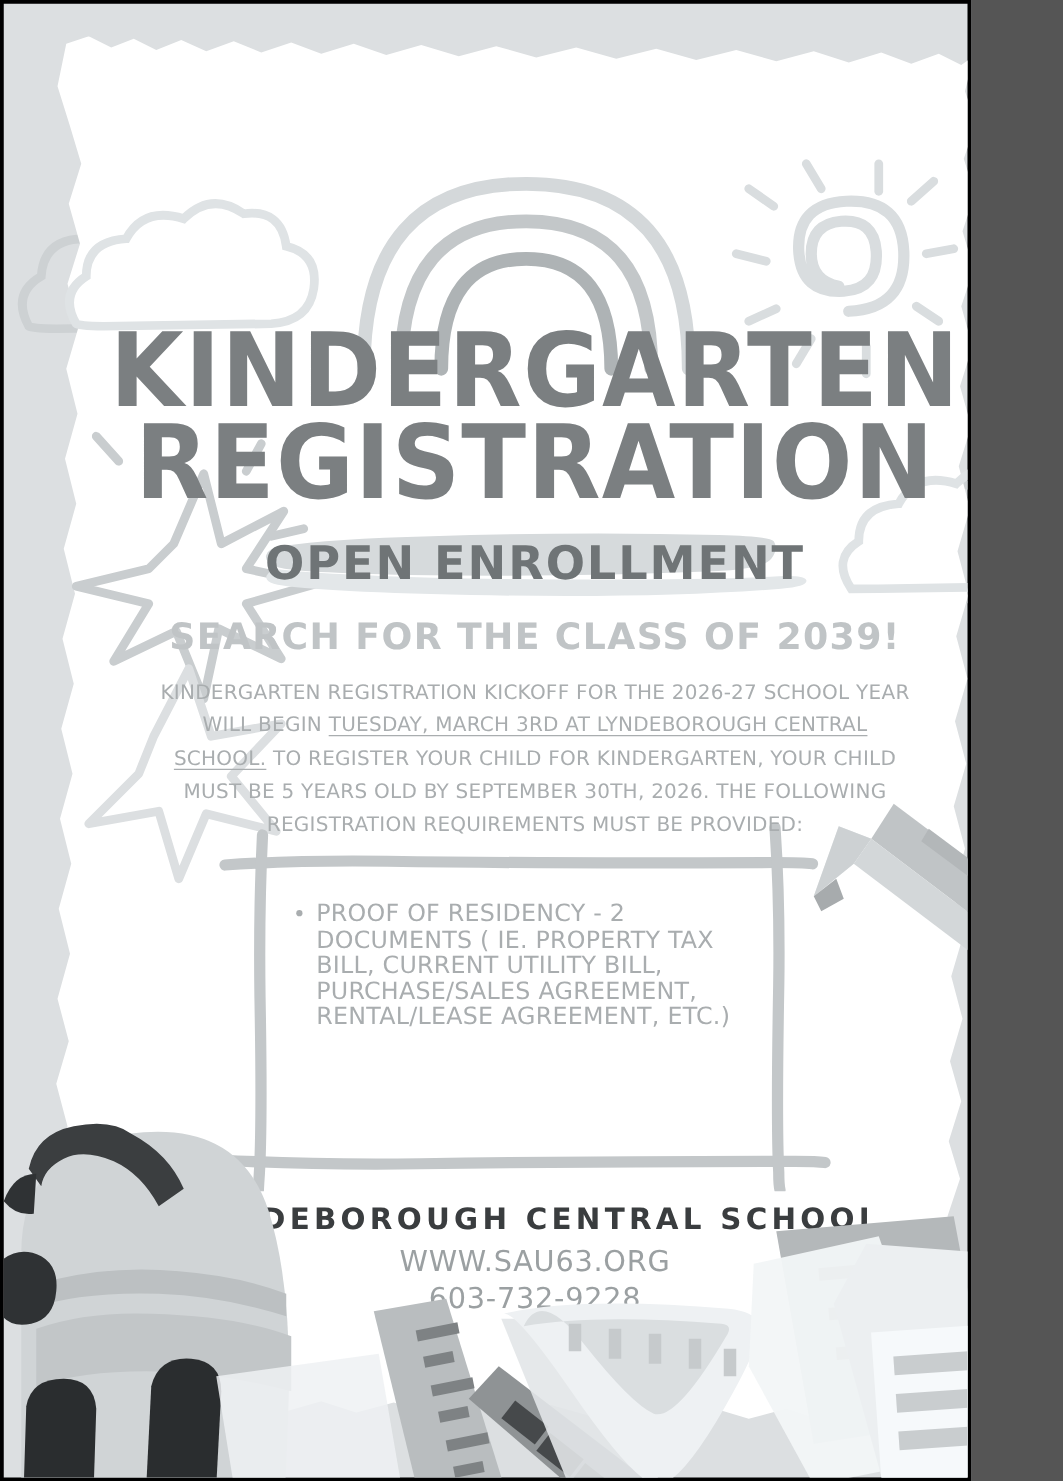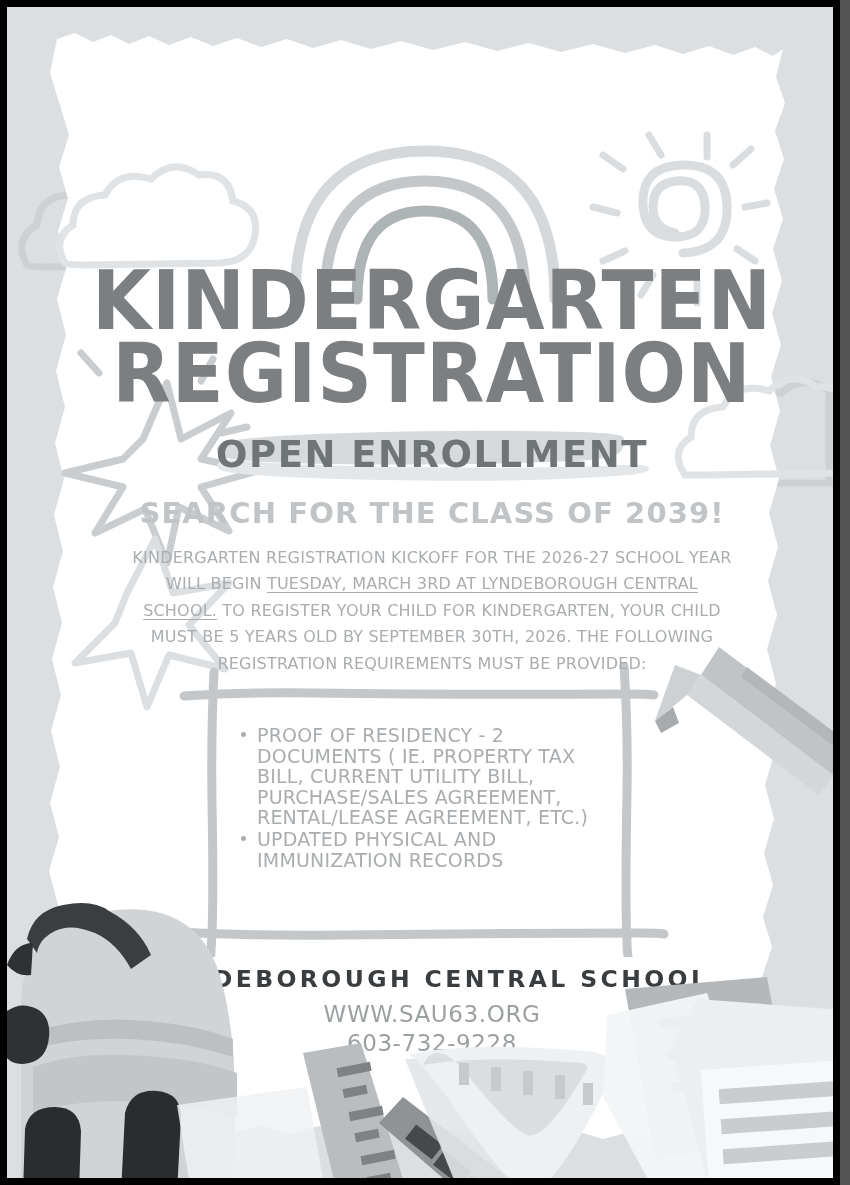--- a/index.html
+++ b/index.html
@@ -1,24 +1,24 @@
 <!DOCTYPE html>
 <html><head>
 <meta charset="utf-8">
 <title>Kindergarten Registration Poster</title>
 <style>
   html,body{margin:0;padding:0;background:#555;}
   body{font-family:"DejaVu Sans", sans-serif;}
 
   .poster{
     position:relative;
-    width:840px;height:1185px;
+    width:777px;height:1185px;
     background:#dcdfe1;
     box-sizing:border-box;
-    border:7px solid #000000;
+    border:3px solid #000000;
     overflow:hidden;
   }
 
   
   .sheet{
     position:absolute;
     left:34px;top:26px;
     width:748px;height:1110px;
     z-index:2;
   }
@@ -343,21 +343,20 @@
     </div>
 
     <div class="search-line">SEARCH FOR THE CLASS OF 2039!</div>
 
     <div class="paragraph">
       <span>KINDERGARTEN REGISTRATION KICKOFF FOR THE 2026-27 SCHOOL YEAR WILL BEGIN </span><u>TUESDAY, MARCH 3RD AT LYNDEBOROUGH CENTRAL SCHOOL.</u><span> TO REGISTER YOUR CHILD FOR KINDERGARTEN, YOUR CHILD MUST BE 5 YEARS OLD BY SEPTEMBER 30TH, 2026. THE FOLLOWING REGISTRATION REQUIREMENTS MUST BE PROVIDED:</span>
     </div>
 
     <ul class="req-list">
       <li>PROOF OF RESIDENCY - 2 DOCUMENTS ( IE. PROPERTY TAX BILL, CURRENT UTILITY BILL, PURCHASE/SALES AGREEMENT, RENTAL/LEASE AGREEMENT, ETC.)</li>
-      <li>UPDATED PHYSICAL AND IMMUNIZATION RECORDS</li>
     </ul>
 
     <div class="footer">
       <div class="school-name">LYNDEBOROUGH CENTRAL SCHOOL</div>
       <div class="site">WWW.SAU63.ORG</div>
       <div class="phone">603-732-9228</div>
     </div>
 
   </div>
 

